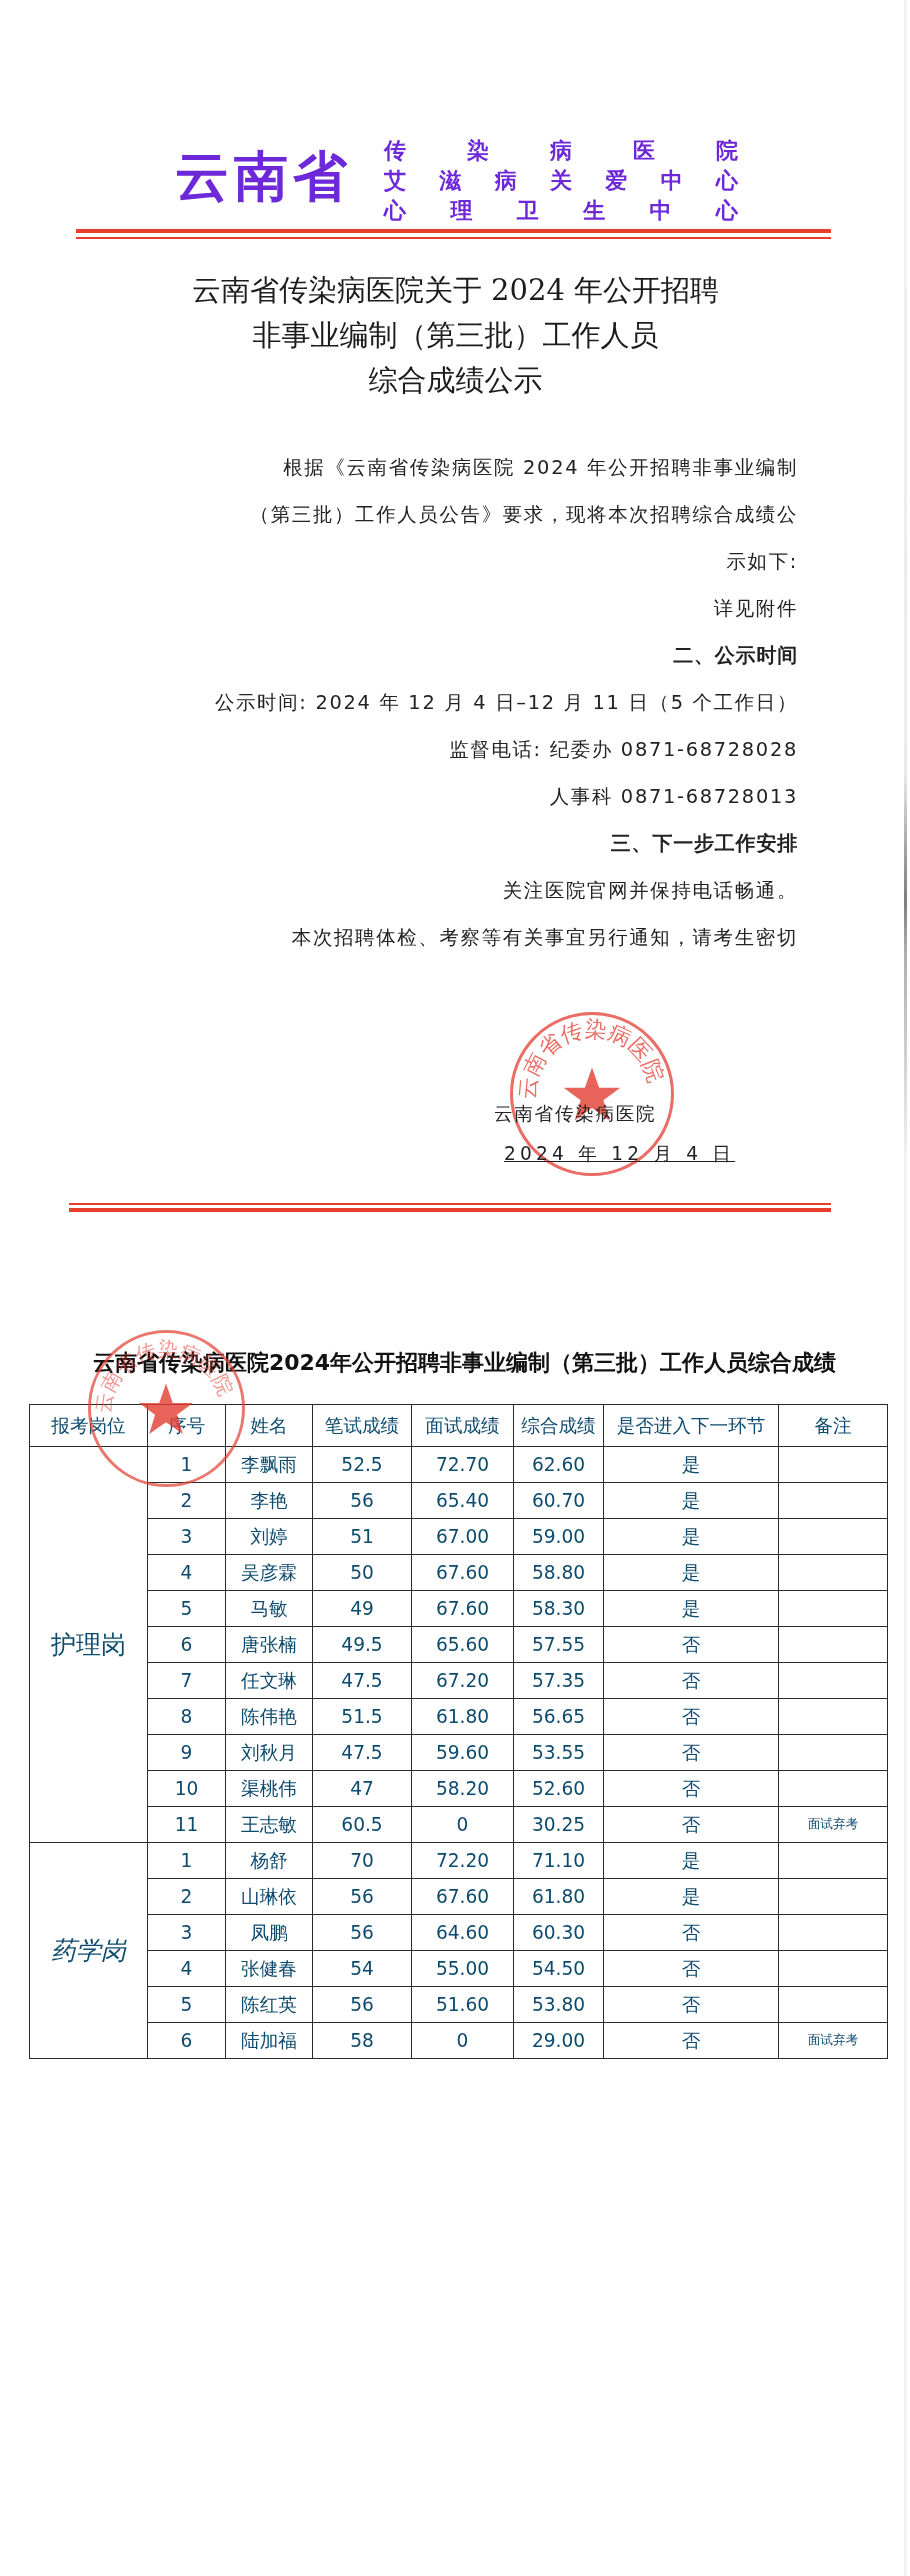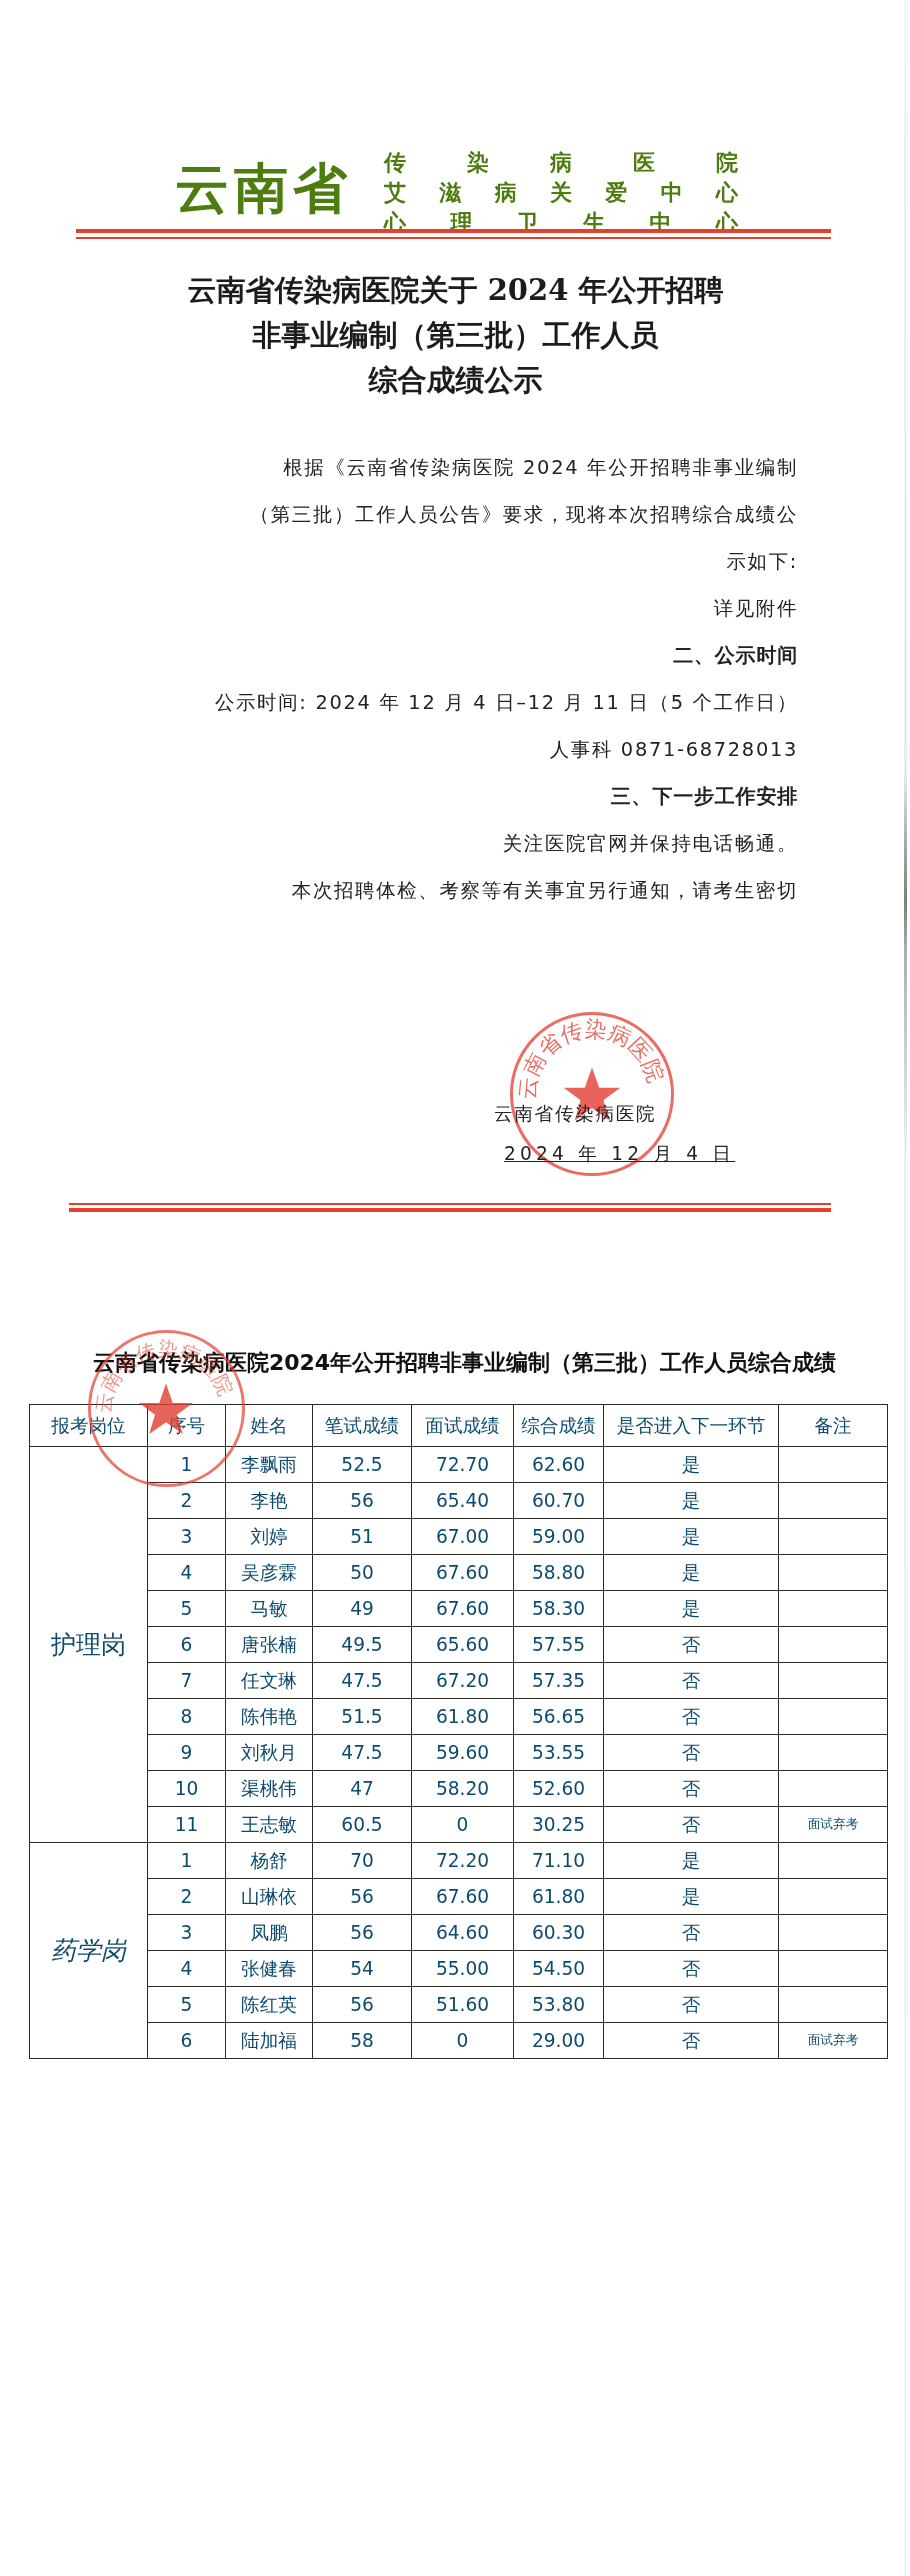--- a/index.html
+++ b/index.html
@@ -1,34 +1,34 @@
 <!DOCTYPE html>
 <html style="font-size:13.5px"><head>
 <meta charset="utf-8">
 <style>
   html, body { margin: 0; padding: 0; background: #ffffff; }
   body { width: 911px; height: 2576px; position: relative; overflow: hidden;
          font-family: "DejaVu Serif", "Liberation Serif", serif; color: #1c1c1c; }
   .abs { position: absolute; }
-  .red { color: #4d7c0f; margin-top: 12px; }
+  .red { color: #6d28d9; }
 
   
   .edge { position: absolute; left: 904px; top: 0; width: 2.5px; height: 2576px;
           background: linear-gradient(to bottom, #f0f0f0 0%, #e6e6e6 30%, #8a8d88 33%, #5c5f58 35%, #9a9c98 37%, #eeeeee 45%, #efefef 100%); opacity: .8; }
 
   
   .lh-big { left: 175px; top: 143px; font-size: 54px; letter-spacing: 5px; font-weight: bold;
             font-family: "DejaVu Serif", "Liberation Serif", serif; line-height: 67px; }
   .lh-rows { left: 384px; top: 135px; width: 354px; font-size: 22px; font-weight: bold; line-height: 30px; }
   .lh-row { display: flex; justify-content: space-between; height: 30px; }
   .rule-thick { height: 4.2px; background: #e6402d; }
   .rule-thin  { height: 1.7px; background: #e6402d; }
 
   
-  .title { left: 0; width: 911px; text-align: center; top: 268px; font-size: 29px; font-weight: bold;
+  .title { left: 0; width: 911px; text-align: center; top: 268px; font-size: 29px; font-weight: normal;
            line-height: 45px; font-family: "DejaVu Serif", "Liberation Serif", serif; }
 
   
   .body-text { font-size: 19.4px; line-height: 47px; color: #222; letter-spacing: 1.7px;
                font-family: "DejaVu Sans", "Liberation Sans", sans-serif; }
   .heading { font-weight: bold; font-size: 20px; letter-spacing: 0.8px; }
 
   
   .seal { position: absolute; border-radius: 50%; border: 3.4px solid rgba(226, 60, 48, 0.75);
           box-sizing: border-box; }
@@ -90,20 +90,21 @@
 
 <div class="abs body-text" style="left:132px; top:444px; width:666px;text-align:right;">
   <div style="padding-left:42px;">根据《云南省传染病医院 2024 年公开招聘非事业编制</div>
   <div>（第三批）工作人员公告》要求，现将本次招聘综合成绩公</div>
   <div>示如下:</div>
 
   <div style="padding-left:23.6px;">详见附件</div>
 
   <div class="heading" style="padding-left:32px;">二、公示时间</div>
   <div style="padding-left:32px;">公示时间: 2024 年 12 月 4 日–12 月 11 日（5 个工作日）</div>
+  <div style="padding-left:32px;">监督电话: 纪委办 0871-68728028</div>
   <div style="padding-left:113px;">人事科 0871-68728013</div>
 
   <div class="heading" style="padding-left:32px;">三、下一步工作安排</div>
   <div>关注医院官网并保持电话畅通。</div>
   <div style="padding-left:32px;">本次招聘体检、考察等有关事宜另行通知，请考生密切</div>
 </div>
 
 <div class="seal" style="left:510px; top:1012px; width:164px; height:164px;">
   <svg width="158" height="158" viewBox="0 0 187 187">
     <polygon points="93.5,62 102,86 127,86 107,101 114,125 93.5,110 73,125 80,101 60,86 85,86" fill="rgba(226,60,48,0.8)"></polygon>

